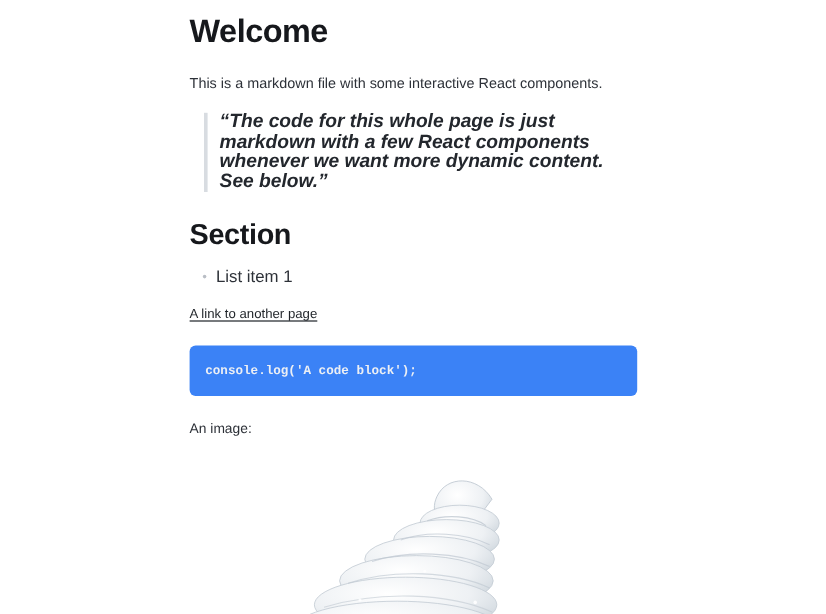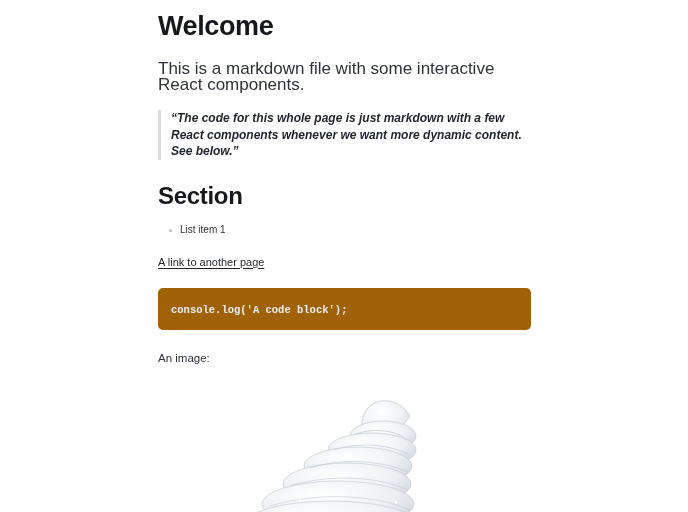--- a/index.html
+++ b/index.html
@@ -31,51 +31,51 @@
   h1.title {
     font-size: 27px;
     line-height: 32px;
     font-weight: bold;
     letter-spacing: -0.4px;
     margin: 0;
     padding-top: 10px;
     color: #16181c;
   }
   p.intro {
-    font-size: 17px;
+    font-size: 12px;
     line-height: 16px;
     margin: 19px 0 0 0;
     color: #2d3138;
   }
   blockquote.quote {
-    margin: 17px 0 0 0;
+    margin: 17px 0 0 12px;
     padding: 0 0 0 10px;
     border-left: 3px solid #d8dce1;
     font-style: italic;
     font-weight: bold;
-    font-size: 12px;
+    font-size: 16px;
     line-height: 16.5px;
     color: #23272d;
   }
   h2.section {
     font-size: 24px;
     line-height: 23px;
     font-weight: bold;
     letter-spacing: -0.3px;
     margin: 24px 0 0 0;
     color: #16181c;
   }
   ul.list {
     margin: 15px 0 0 0;
     padding: 0 0 0 22px;
     list-style: none;
   }
   ul.list li {
     position: relative;
-    font-size: 10px;
+    font-size: 14px;
     line-height: 16px;
     color: #2d3138;
     margin: 0 0 5px 0;
   }
   ul.list li::before {
     content: "";
     position: absolute;
     left: -11px;
     top: 7px;
     width: 3px;
@@ -87,21 +87,21 @@
     display: inline-block;
     margin-top: 11px;
     font-size: 11px;
     line-height: 16px;
     color: #1f2328;
     text-decoration: underline;
     text-underline-offset: 2px;
   }
   pre.code {
     margin: 18px 0 0 0;
-    background: #a16207;
+    background: #3b82f6;
     border-radius: 5px;
     padding: 13px 13px;
     overflow: hidden;
   }
   pre.code code {
     font-family: "Liberation Mono", "DejaVu Sans Mono", monospace;
     font-size: 10.5px;
     line-height: 14px;
     color: #eceff4;
     white-space: pre;

